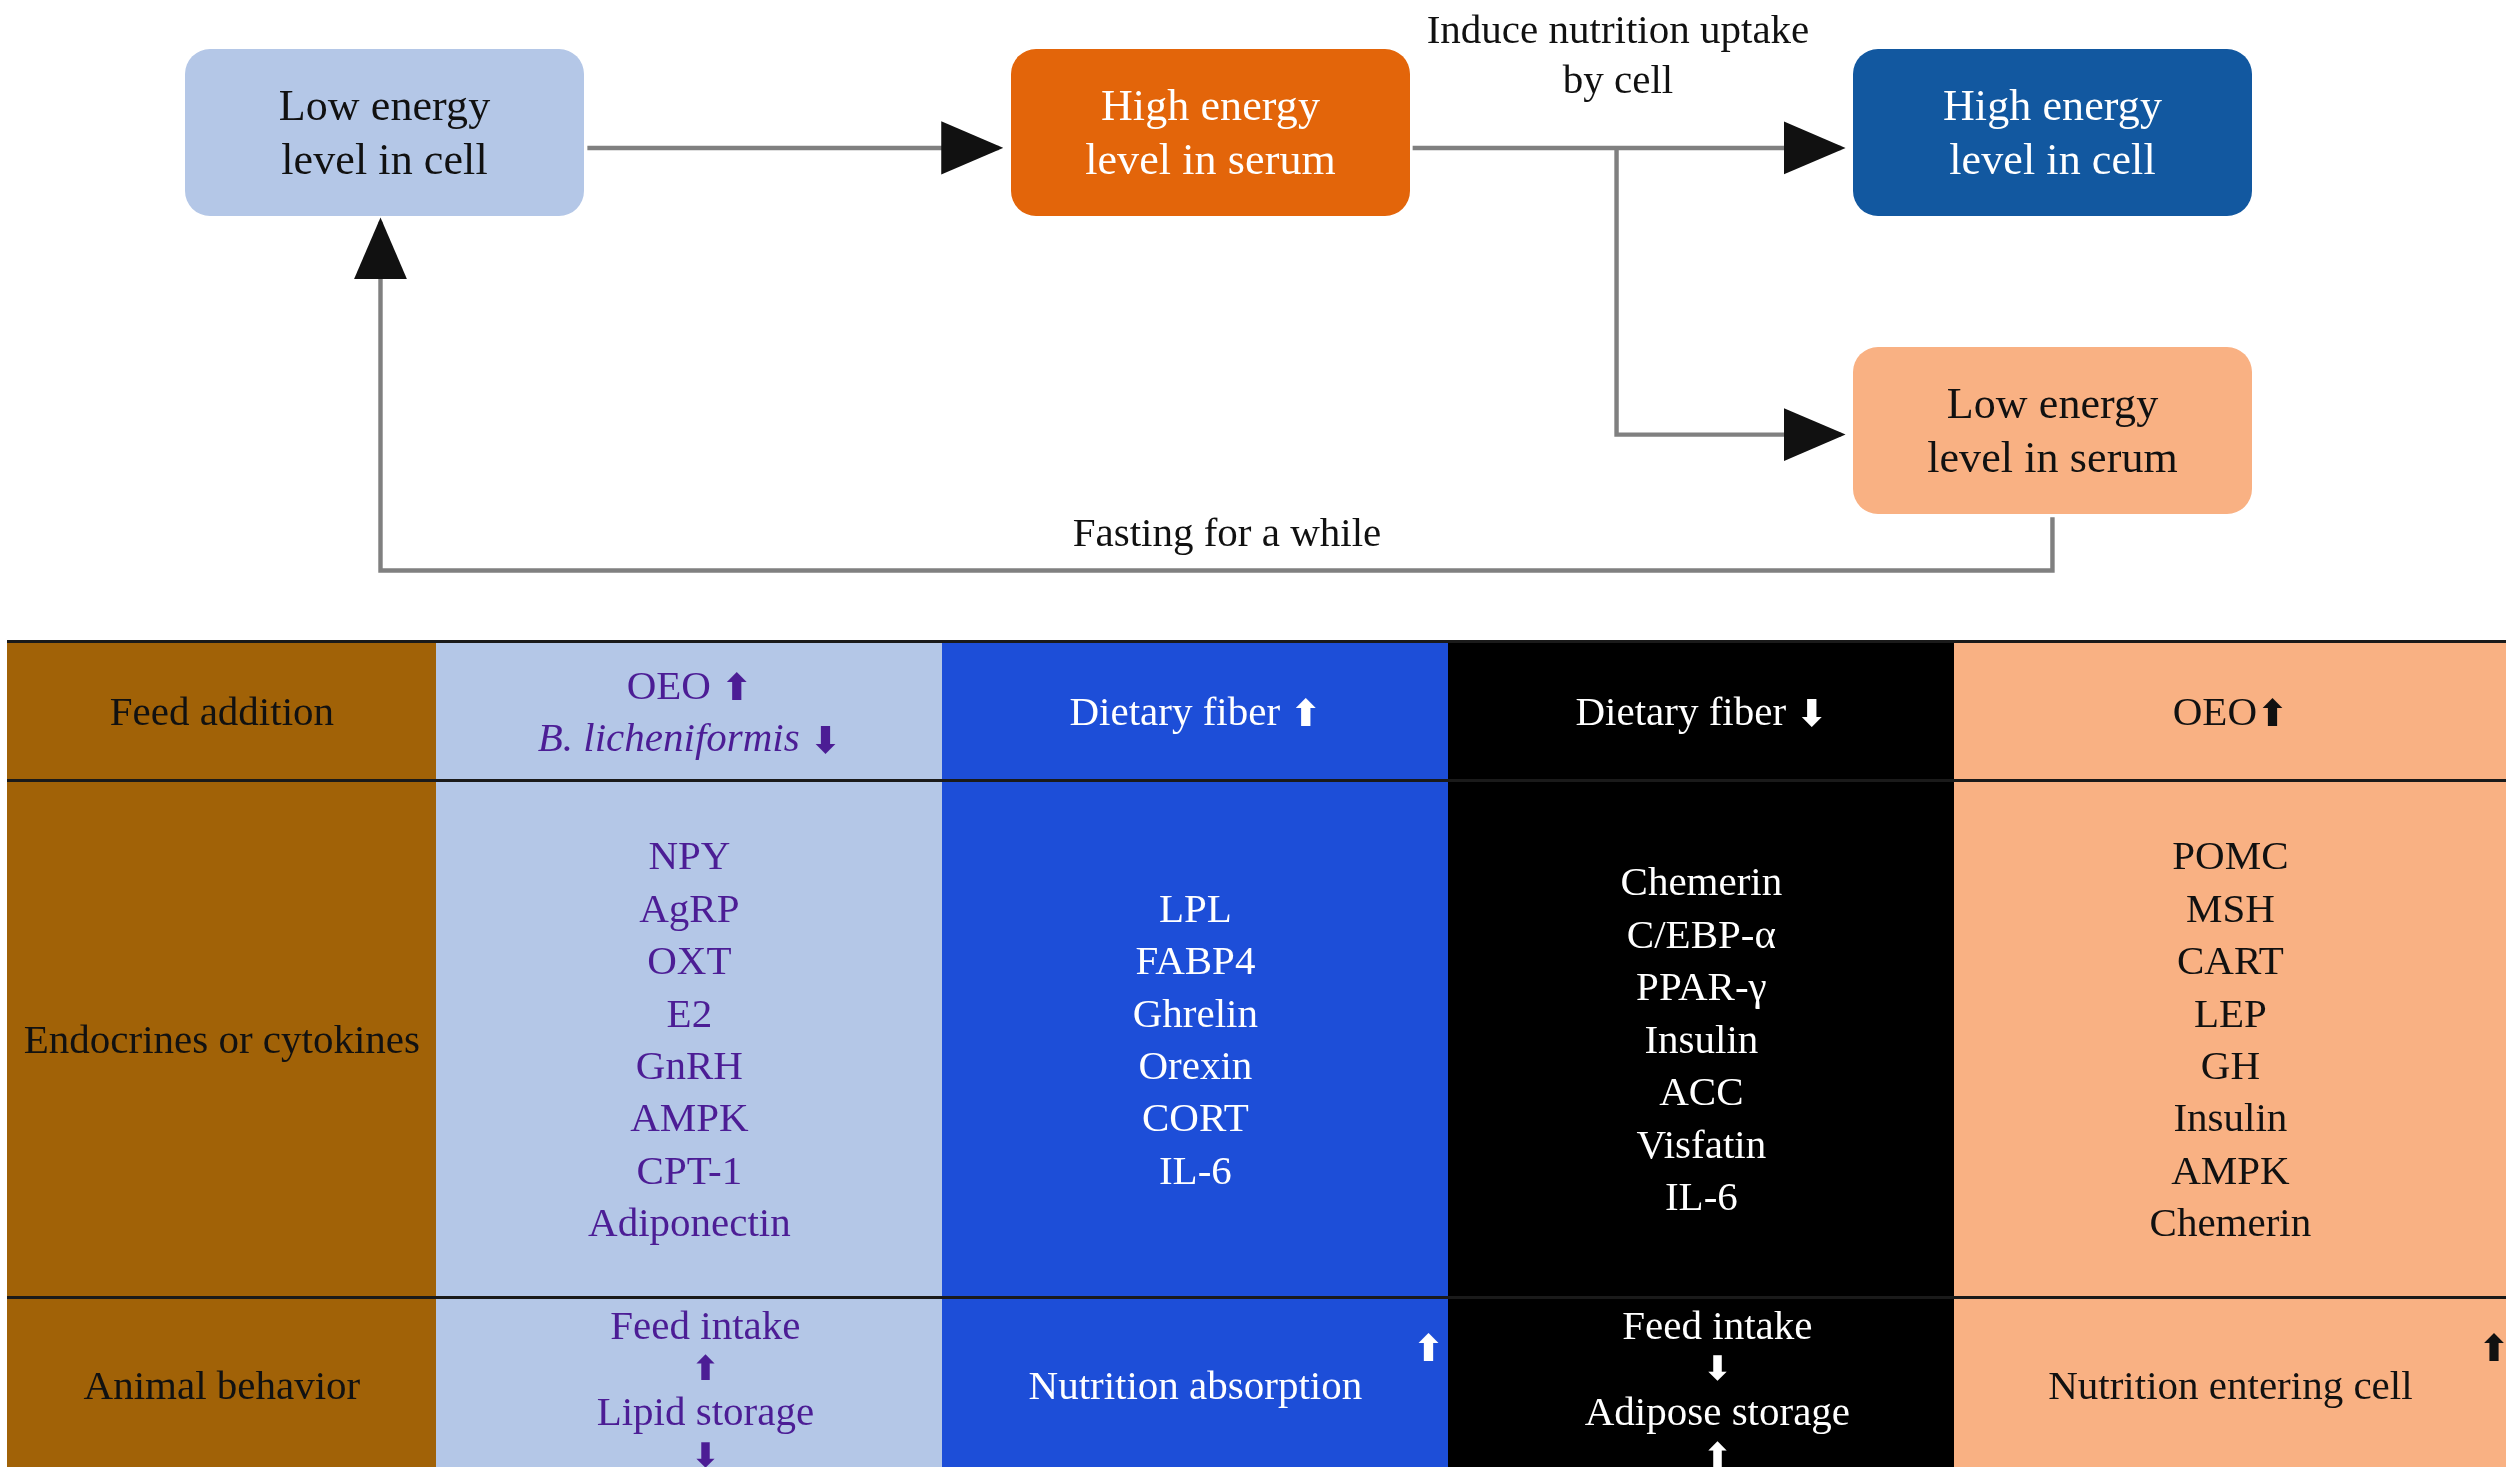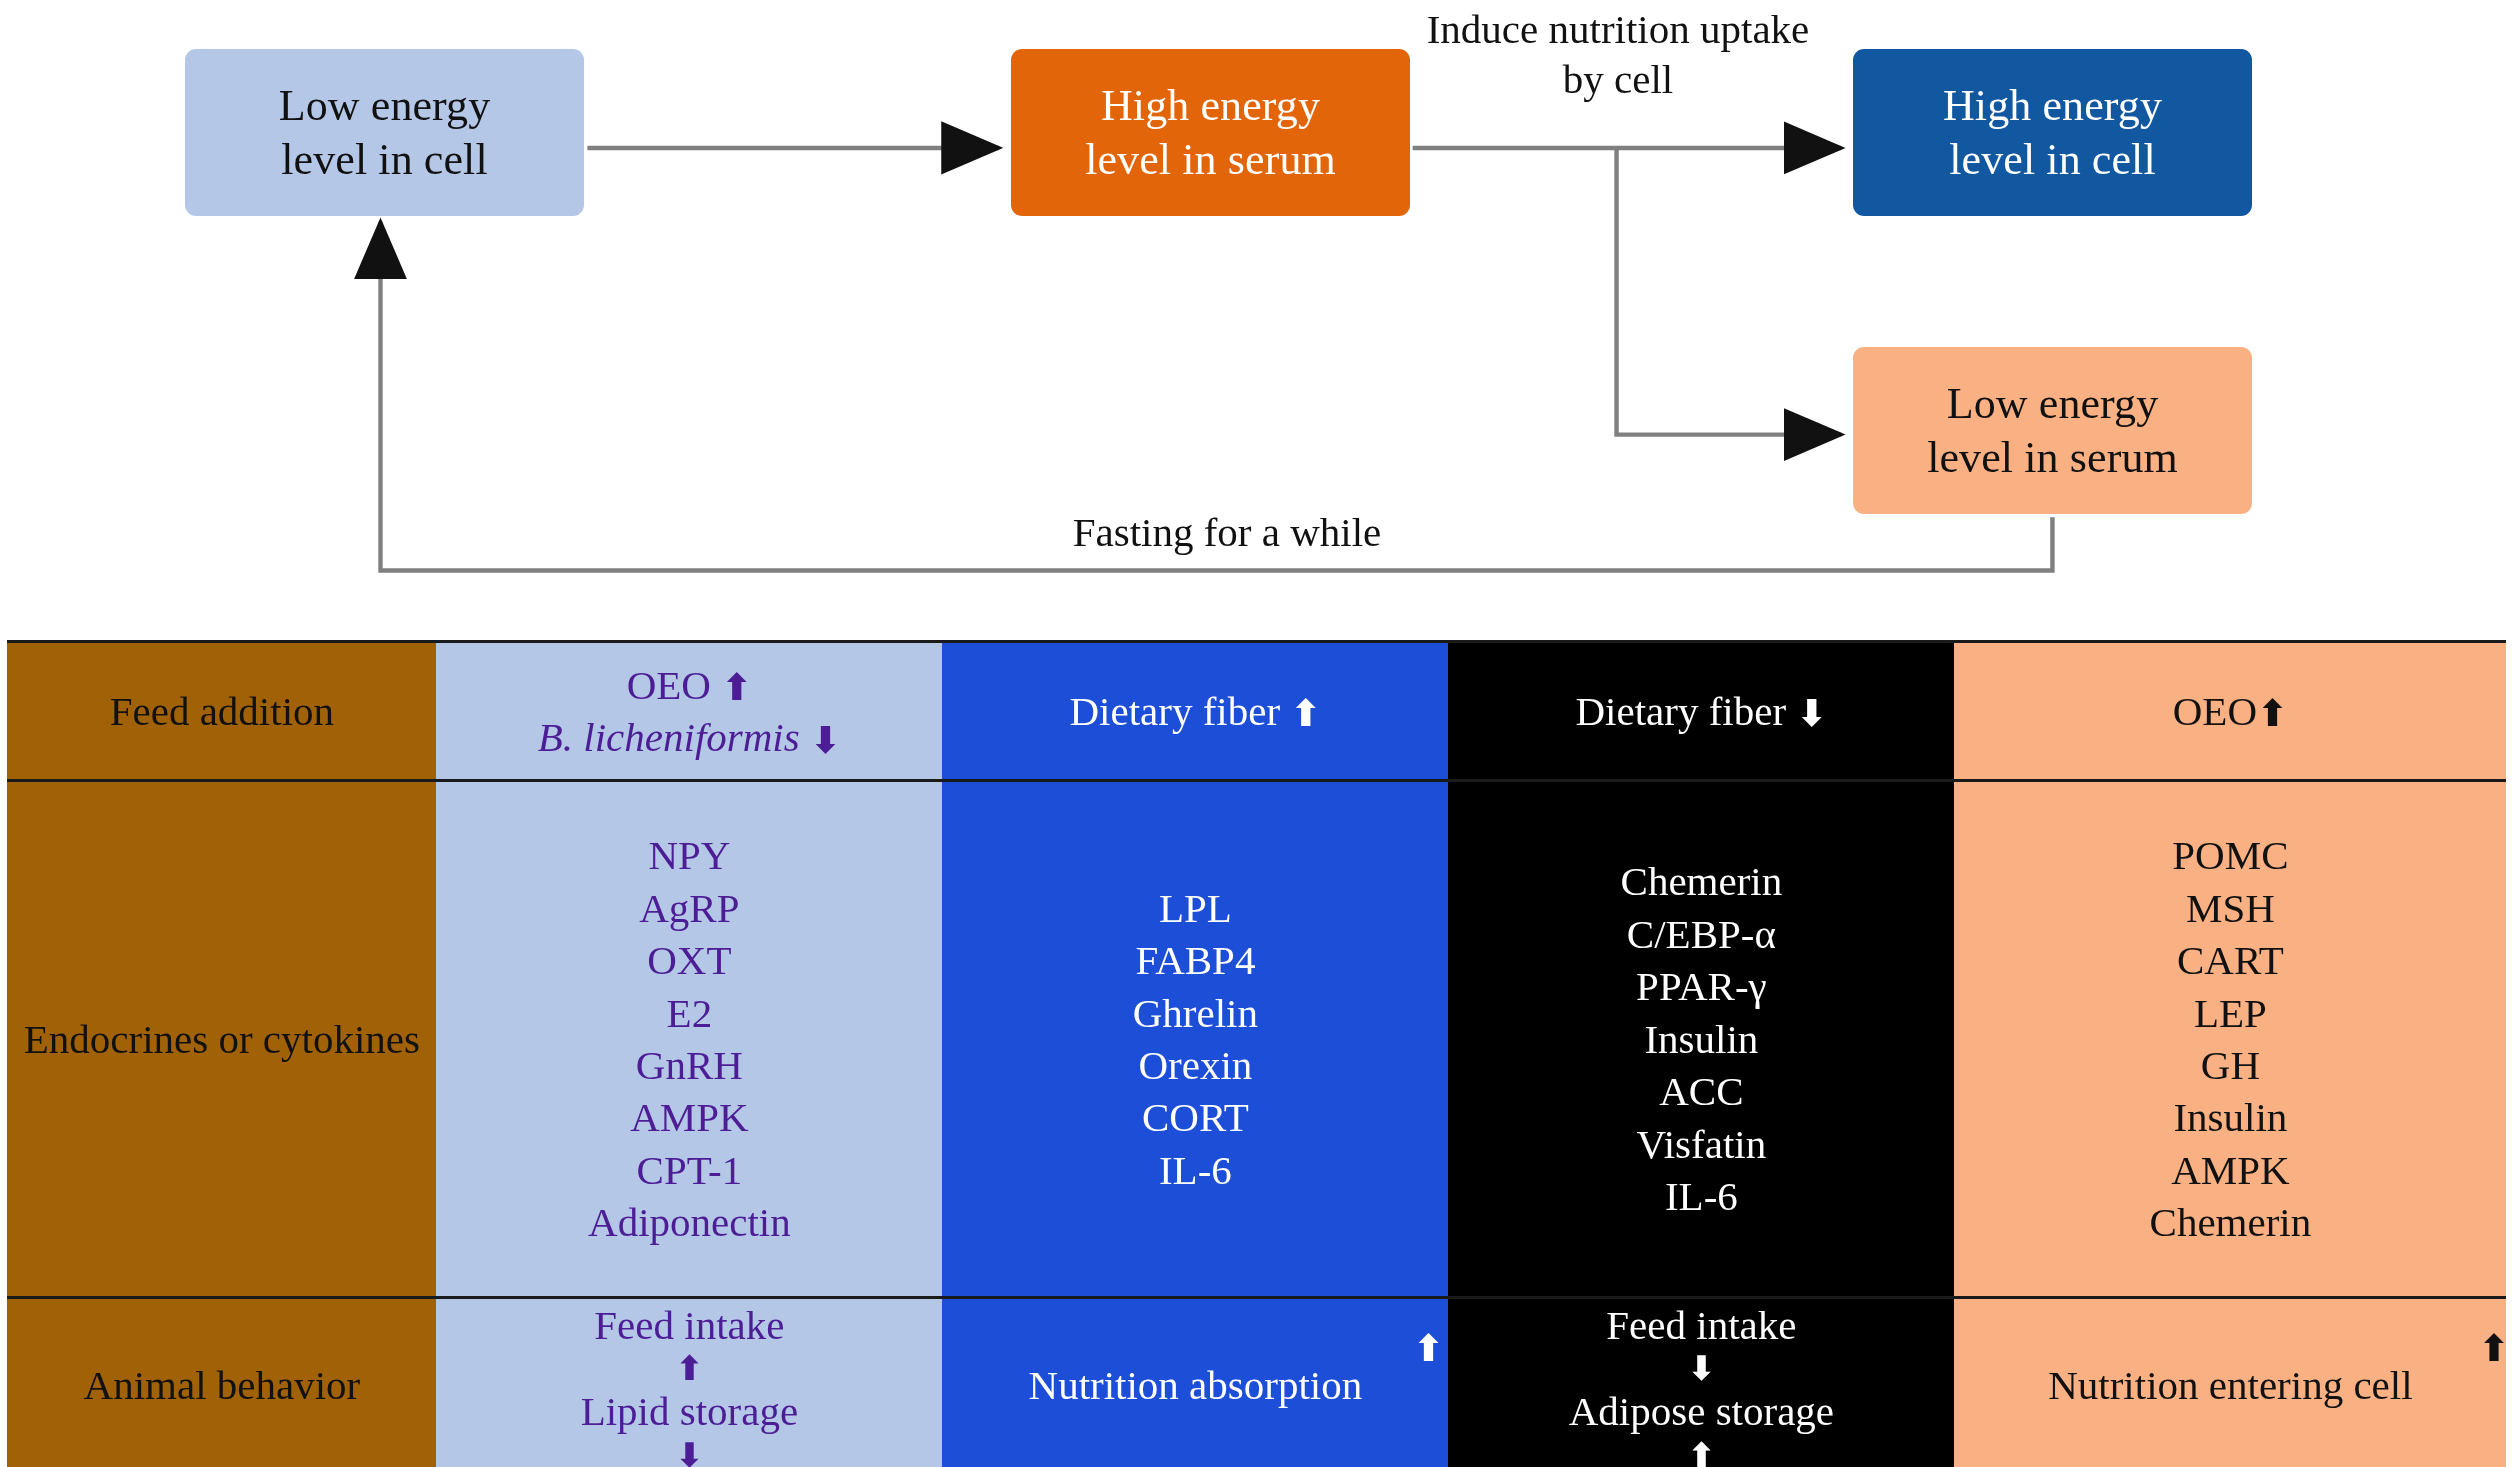--- a/index.html
+++ b/index.html
@@ -9,21 +9,21 @@
     font-family:"Liberation Serif", "DejaVu Serif", serif;
     overflow:hidden;
   }
   #page { position:relative; width:2512px; height:1467px; }
 
   
   #flow { position:absolute; left:0; top:0; width:2512px; height:621px; }
 
   .fbox {
     position:absolute;
-    border-radius:11px;
+    border-radius:25px;
     display:flex; align-items:center; justify-content:center;
     text-align:center;
     line-height:1.22;
     font-size:44px;
     letter-spacing:0.1px;
   }
   .fbox span { display:block; }
 
   #box-low-cell    { left:185px;  top:49px;  width:399px; height:167px; background:#b4c7e7; color:#111; }
   #box-high-serum  { left:1011px; top:49px;  width:399px; height:167px; background:#e3650a; color:#fff; }
@@ -76,21 +76,21 @@
 
   .celllist span { display:block; }
   .hdr-line { display:block; white-space:nowrap; }
   .ital { font-style:italic; }
 
   .arr { font-family:"DejaVu Sans", sans-serif; font-size:37px; font-weight:bold;
          line-height:1; display:inline-block; vertical-align:-1.5px; }
   .arr-sm { font-size:34px; }
 
   
-  .bot-two span { display:block; white-space:nowrap; }
+  .bot-two span { display:block; white-space:nowrap;padding-left:16px; }
   .bot-one {
     position:relative;
     display:block;
     white-space:nowrap;
   }
   .bot-one .arr-raise {
     position:absolute;
     top:-34px;
     font-family:"DejaVu Sans", sans-serif;
     font-size:37px; font-weight:bold;

